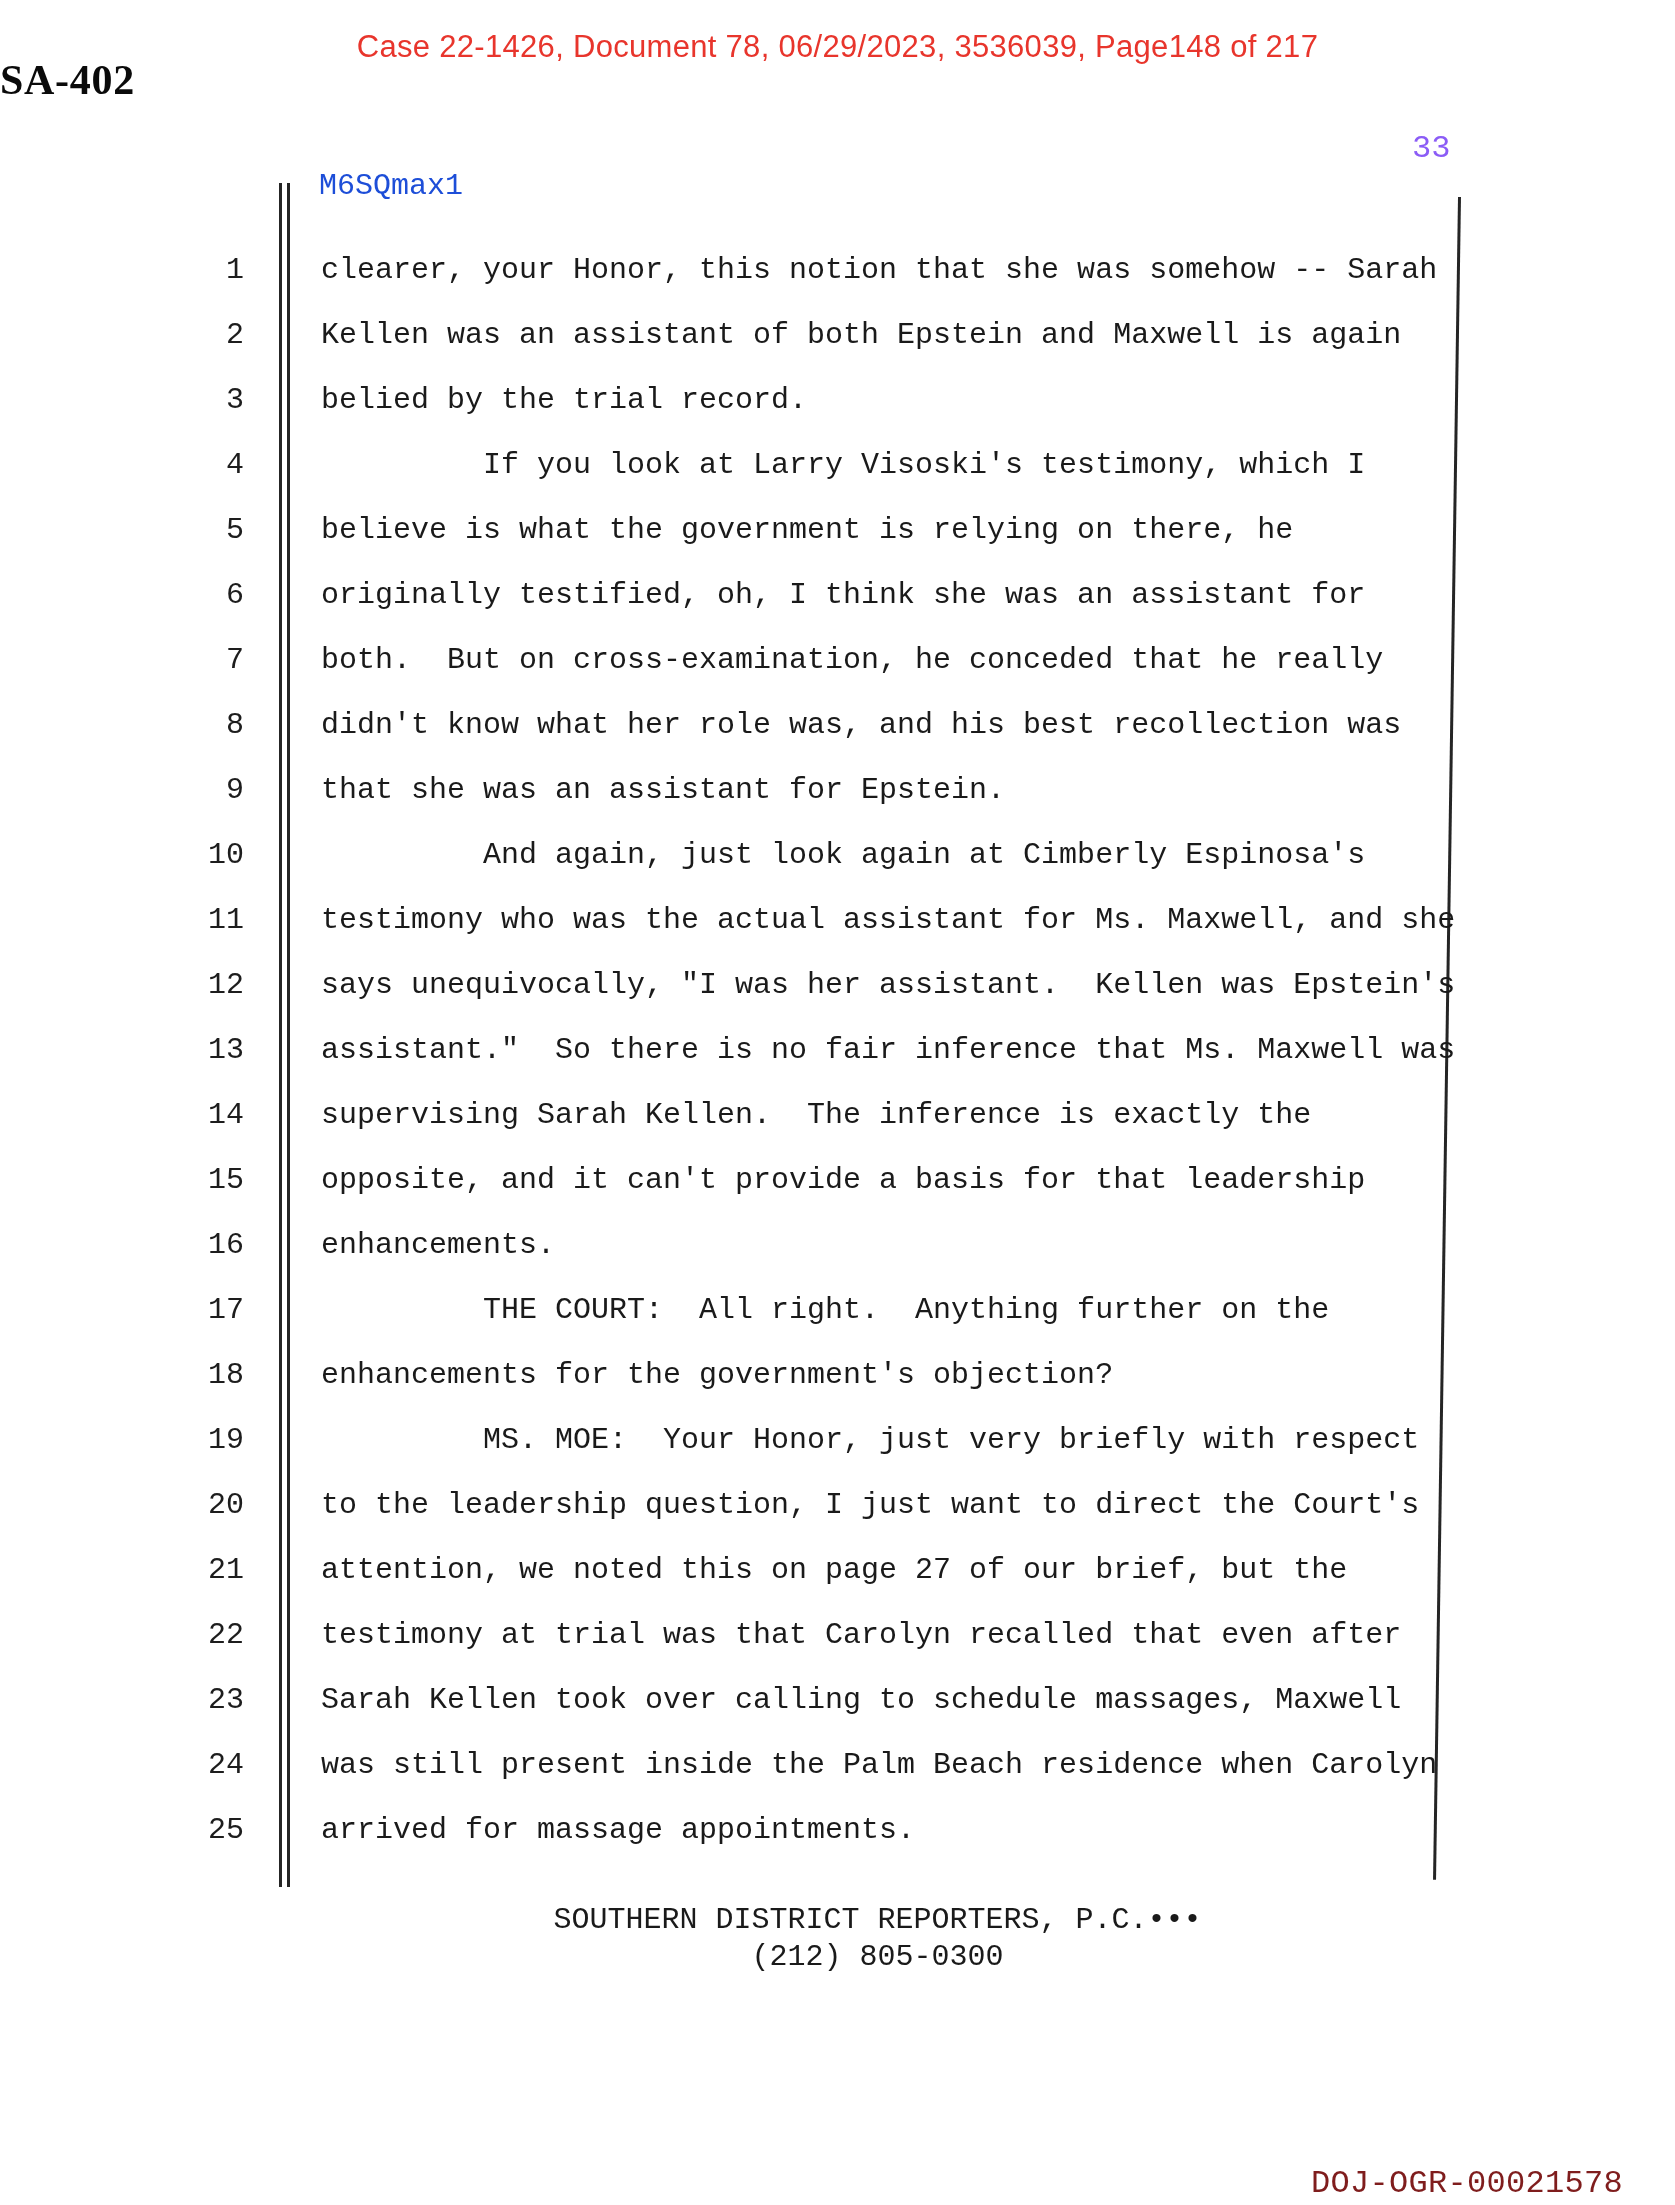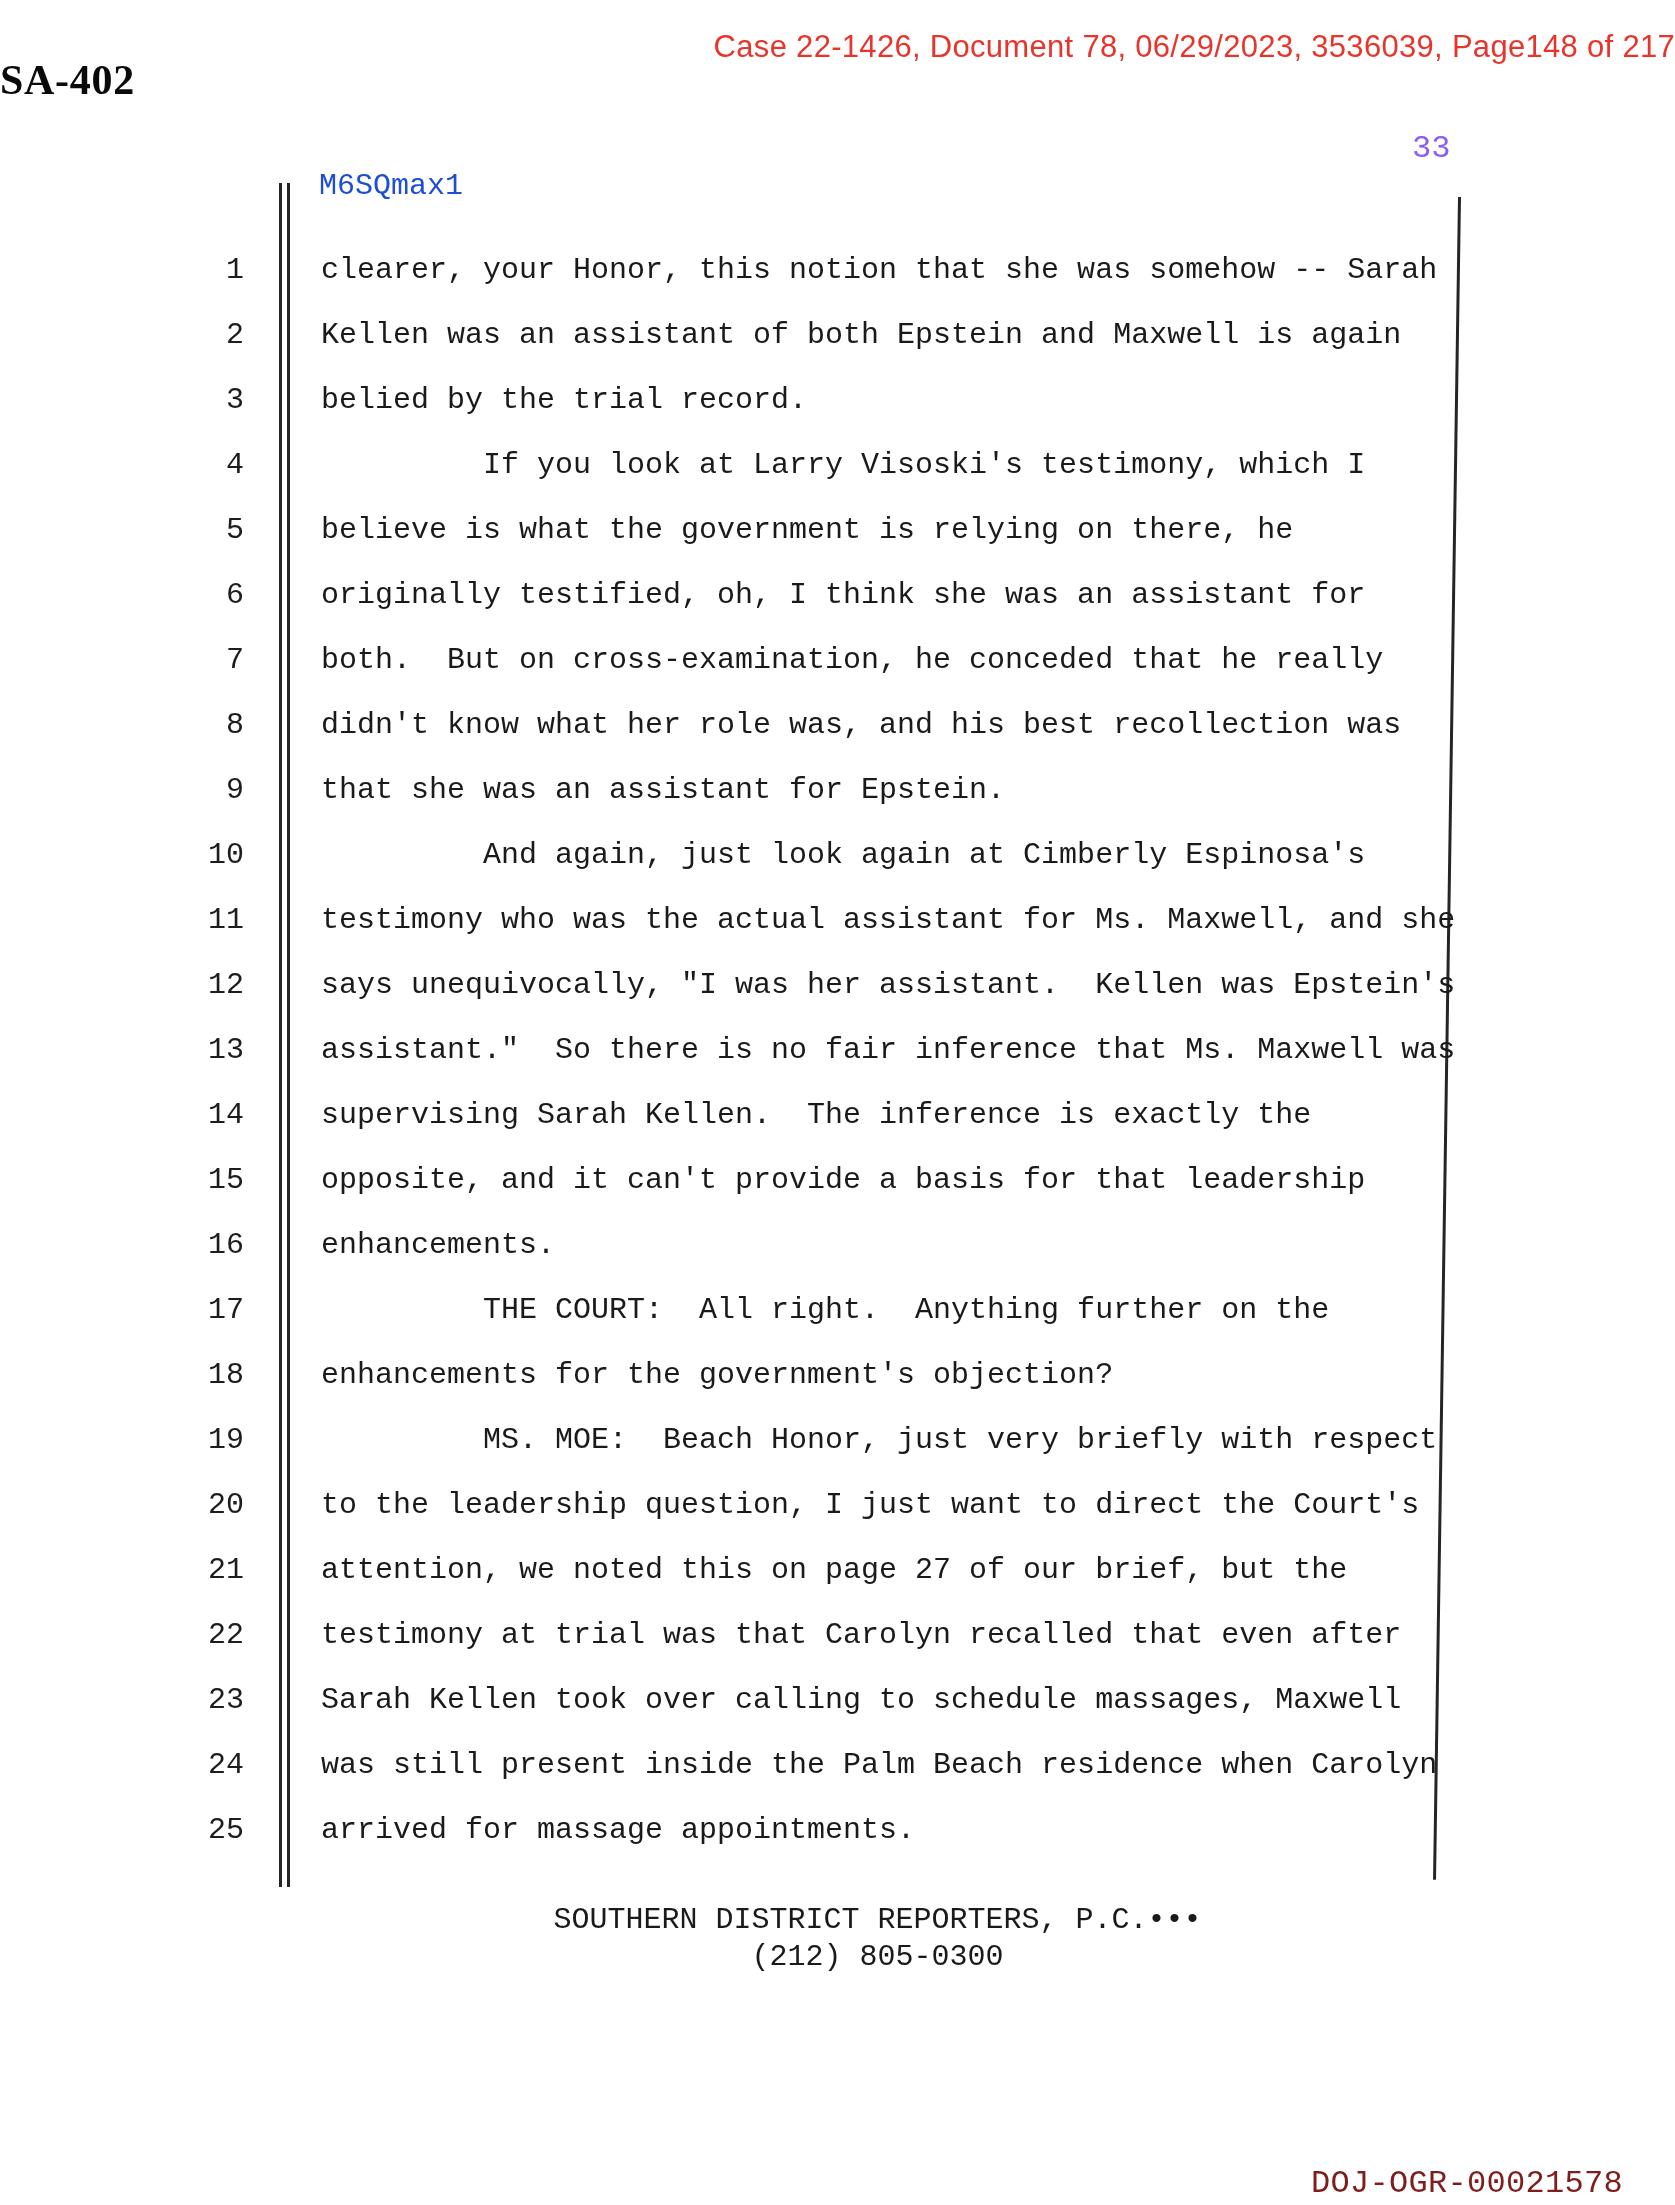--- a/index.html
+++ b/index.html
@@ -7,21 +7,21 @@
   .page {
     position:relative;
     width:1675px; height:2205px;
     background:#ffffff;
     font-family:"Liberation Mono", monospace;
     color:#161616;
     overflow:hidden;
   }
   .stamp {
     position:absolute; top:29px; left:0; width:1675px;
-    text-align:right;
+    text-align:center;
     font-family:"Liberation Sans", sans-serif;
     font-size:31px; letter-spacing:0.3px;
     color:#e8352c;
   }
   .sa-label {
     position:absolute; top:56px; left:0; width:1675px;
     font-family:"Liberation Serif", serif;
     font-weight:bold; font-size:42px; letter-spacing:0.7px;
     color:#0a0a0a;
   }
@@ -154,21 +154,21 @@
       <div class="trow">
         <span class="tnum">17</span>
         <span class="ttext">         THE COURT:  All right.  Anything further on the</span>
       </div>
       <div class="trow">
         <span class="tnum">18</span>
         <span class="ttext">enhancements for the government's objection?</span>
       </div>
       <div class="trow">
         <span class="tnum">19</span>
-        <span class="ttext">         MS. MOE:  Beach Honor, just very briefly with respect</span>
+        <span class="ttext">         MS. MOE:  Your Honor, just very briefly with respect</span>
       </div>
       <div class="trow">
         <span class="tnum">20</span>
         <span class="ttext">to the leadership question, I just want to direct the Court's</span>
       </div>
       <div class="trow">
         <span class="tnum">21</span>
         <span class="ttext">attention, we noted this on page 27 of our brief, but the</span>
       </div>
       <div class="trow">

